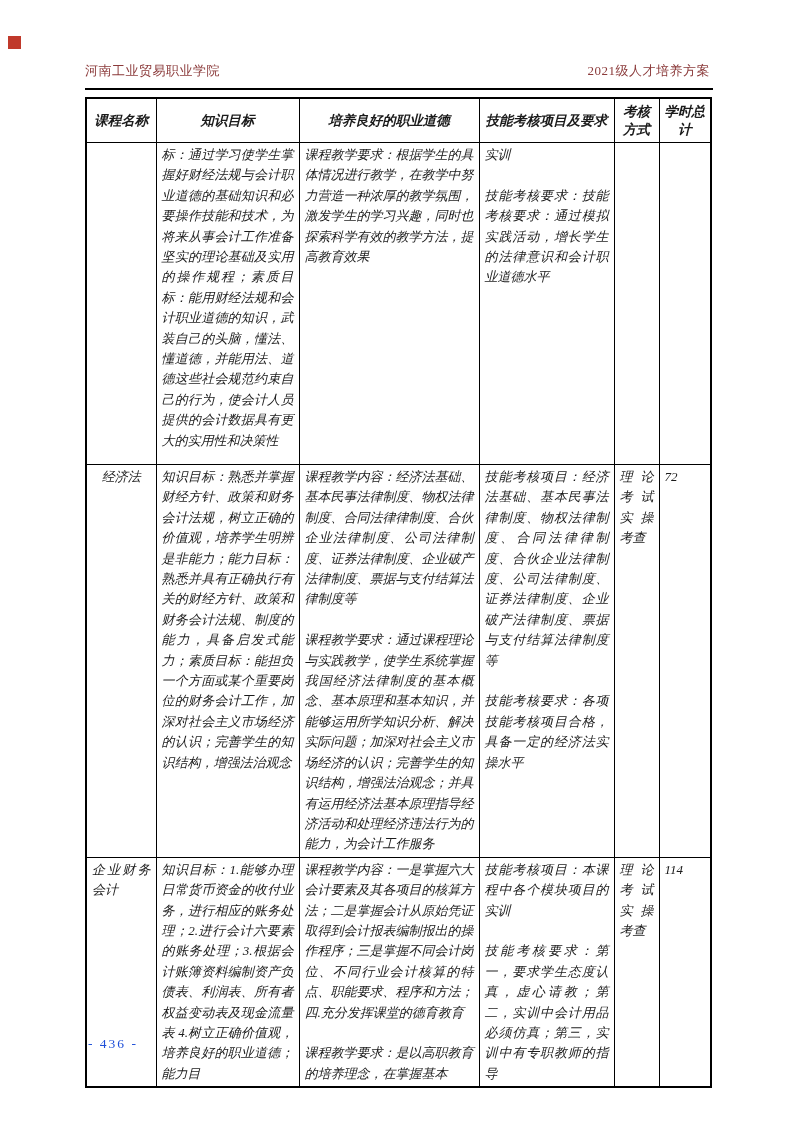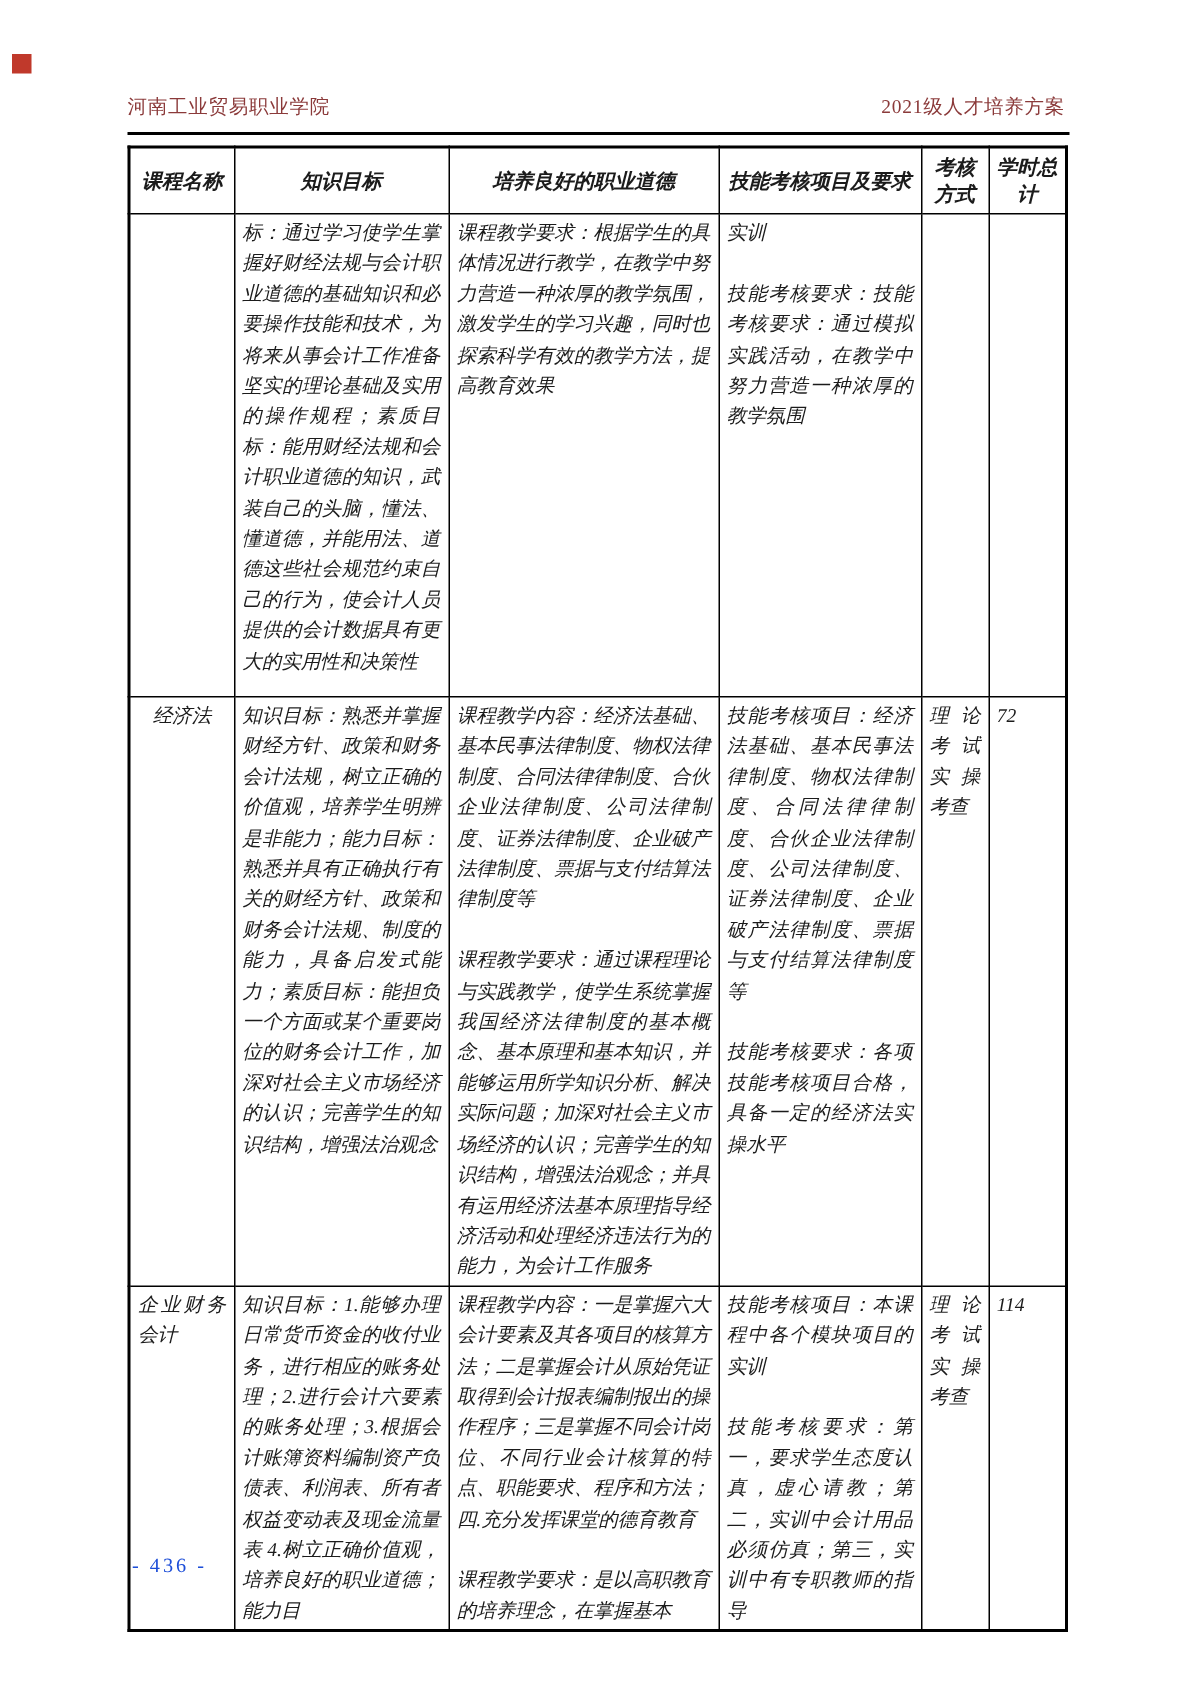--- a/index.html
+++ b/index.html
@@ -135,21 +135,21 @@
         <th class="th-narrow">学时总计</th>
       </tr>
     </thead>
     <tbody>
       <tr class="row-1">
         <td class="course-cell center"></td>
         <td>标：通过学习使学生掌握好财经法规与会计职业道德的基础知识和必要操作技能和技术，为将来从事会计工作准备坚实的理论基础及实用的操作规程；素质目标：能用财经法规和会计职业道德的知识，武装自己的头脑，懂法、懂道德，并能用法、道德这些社会规范约束自己的行为，使会计人员提供的会计数据具有更大的实用性和决策性</td>
         <td>课程教学要求：根据学生的具体情况进行教学，在教学中努力营造一种浓厚的教学氛围，激发学生的学习兴趣，同时也探索科学有效的教学方法，提高教育效果</td>
         <td>实训
 
-技能考核要求：技能考核要求：通过模拟实践活动，在教学中努力营造一种浓厚的教学氛围</td>
+技能考核要求：技能考核要求：通过模拟实践活动，增长学生的法律意识和会计职业道德水平</td>
         <td class="method-cell"></td>
         <td class="hours-cell"></td>
       </tr>
       <tr class="row-2">
         <td class="course-cell center">经济法</td>
         <td>知识目标：熟悉并掌握财经方针、政策和财务会计法规，树立正确的价值观，培养学生明辨是非能力；能力目标：熟悉并具有正确执行有关的财经方针、政策和财务会计法规、制度的能力，具备启发式能力；素质目标：能担负一个方面或某个重要岗位的财务会计工作，加深对社会主义市场经济的认识；完善学生的知识结构，增强法治观念</td>
         <td>课程教学内容：经济法基础、基本民事法律制度、物权法律制度、合同法律律制度、合伙企业法律制度、公司法律制度、证券法律制度、企业破产法律制度、票据与支付结算法律制度等
 
 课程教学要求：通过课程理论与实践教学，使学生系统掌握我国经济法律制度的基本概念、基本原理和基本知识，并能够运用所学知识分析、解决实际问题；加深对社会主义市场经济的认识；完善学生的知识结构，增强法治观念；并具有运用经济法基本原理指导经济活动和处理经济违法行为的能力，为会计工作服务</td>
         <td>技能考核项目：经济法基础、基本民事法律制度、物权法律制度、合同法律律制度、合伙企业法律制度、公司法律制度、证券法律制度、企业破产法律制度、票据与支付结算法律制度等

